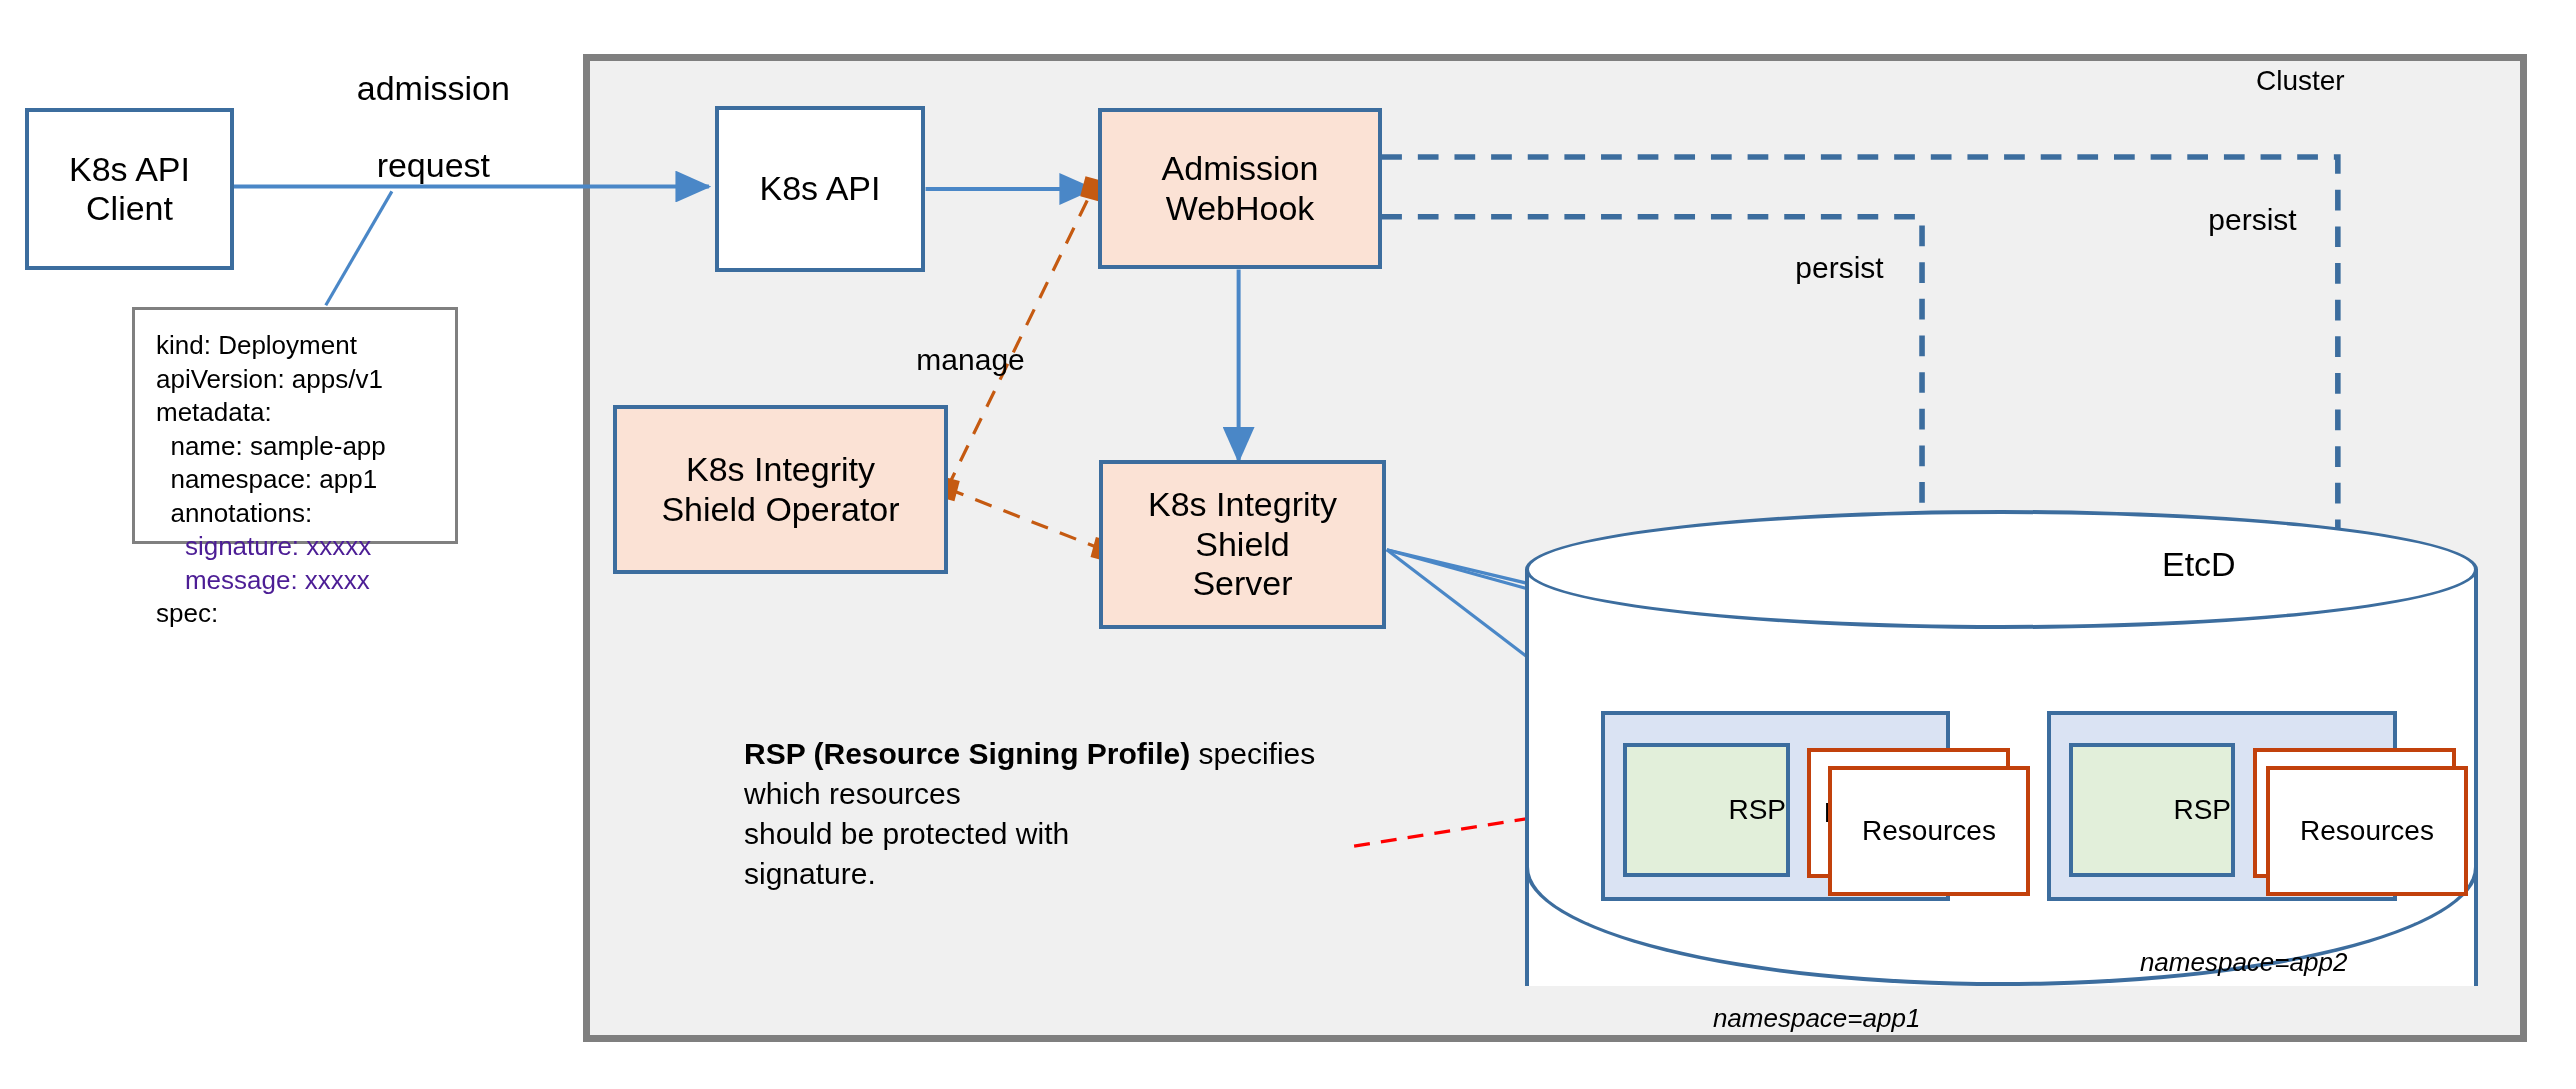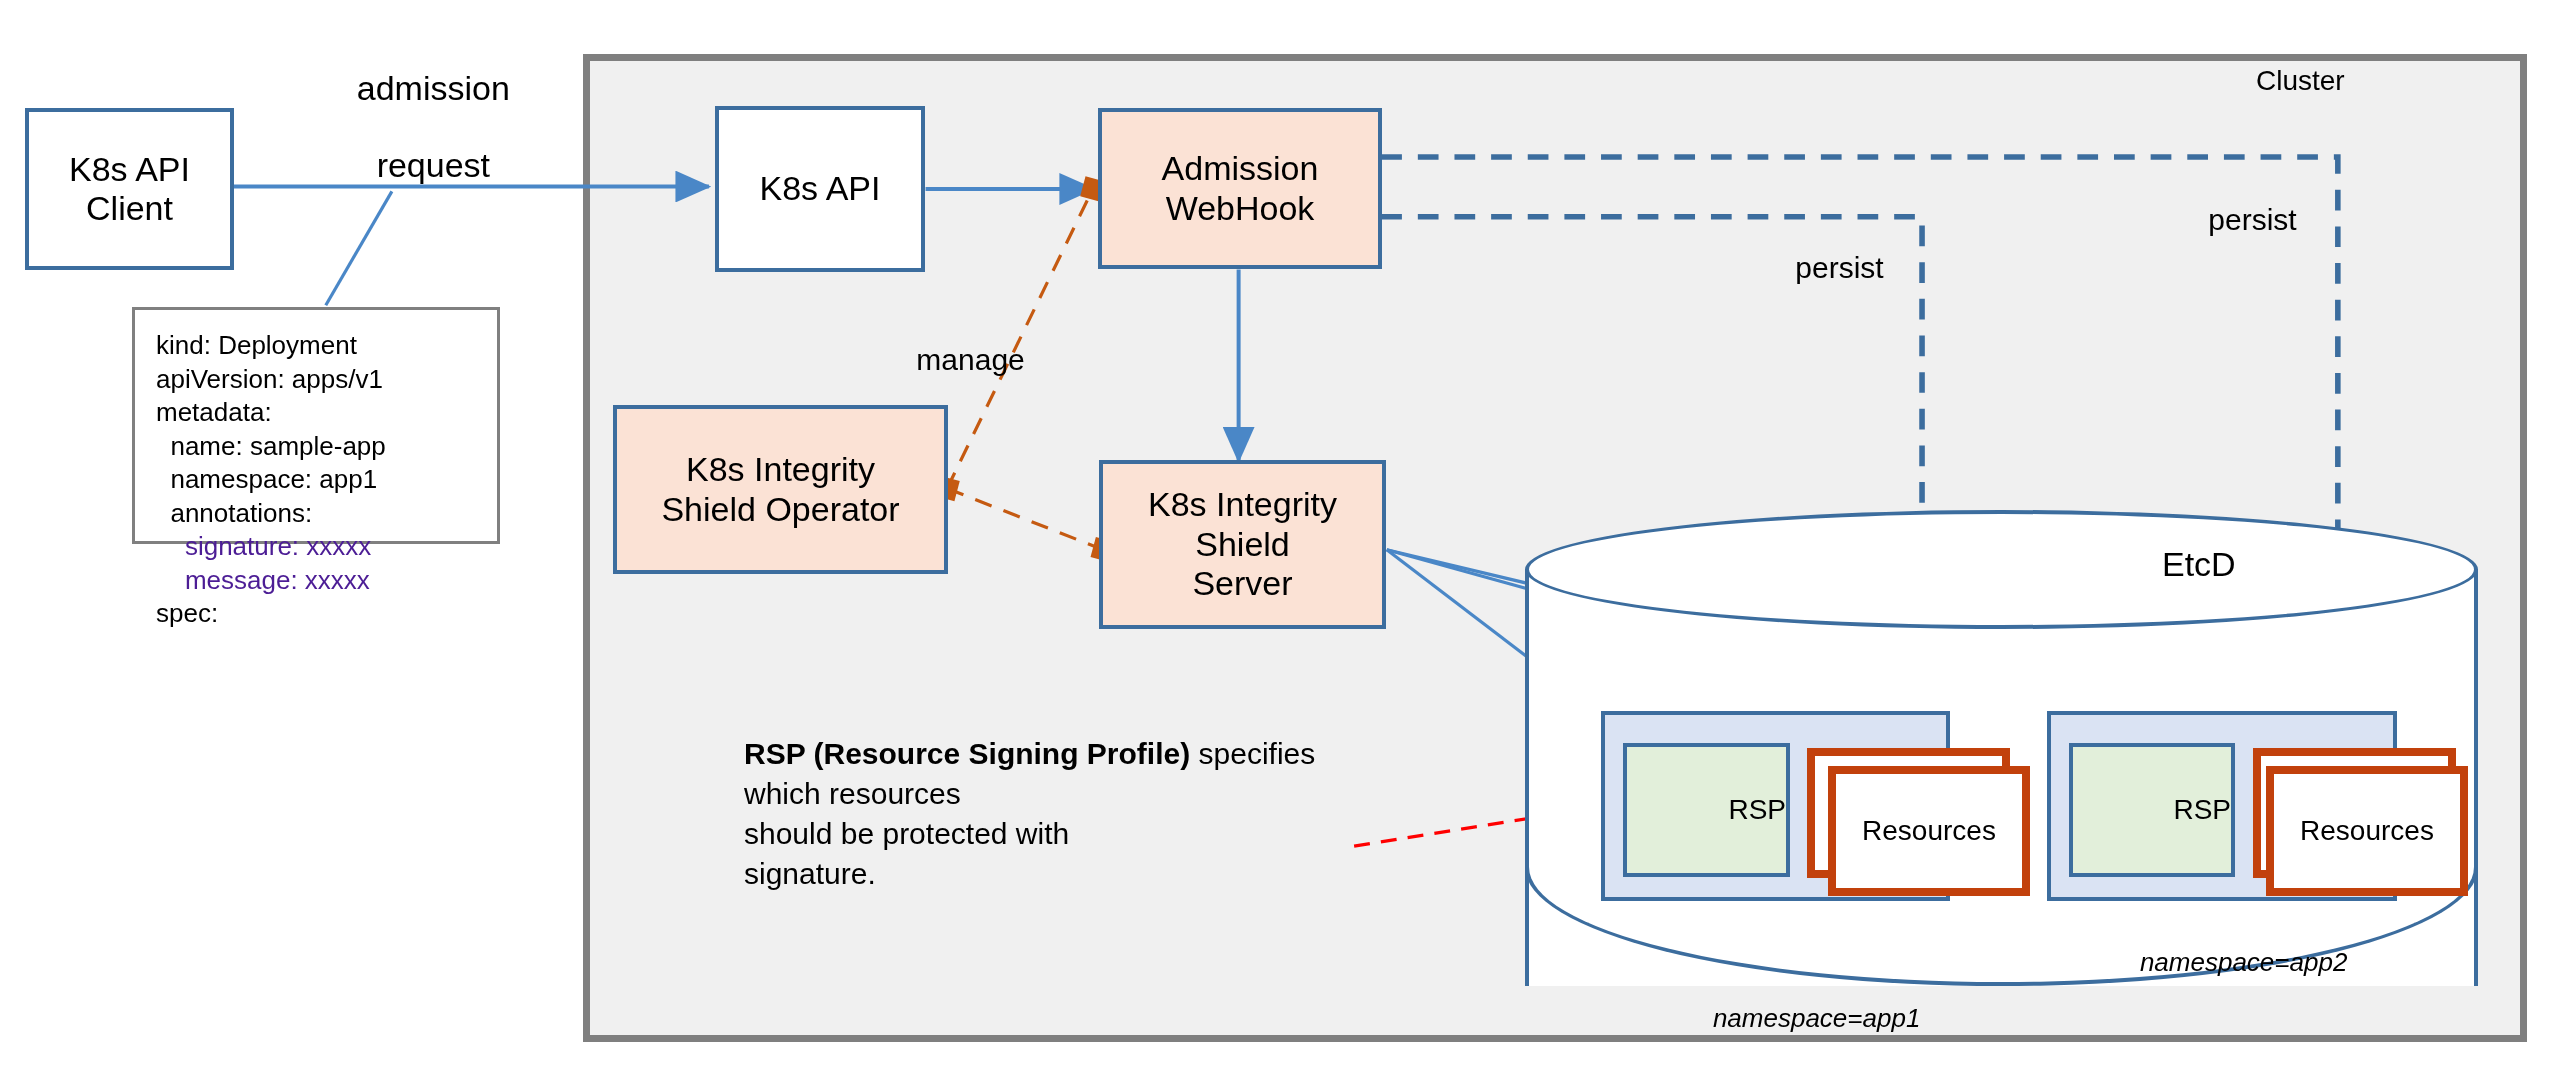--- a/index.html
+++ b/index.html
@@ -64,21 +64,21 @@
     left: 2256px;
     top: 65px;
     font-size: 28px;
   }
 
   
   #yaml-card {
     position: absolute;
     left: 132px;
     top: 307px;
-    width: 368px;
+    width: 326px;
     height: 237px;
     box-sizing: border-box;
     background: #ffffff;
     border: 3.2px solid #808080;
     padding: 19px 0 0 21px;
     font-size: 26px;
     line-height: 1.29;
   }
   #yaml-card .ln { white-space: pre; color: #000000; display: block; }
   #yaml-card .ln.red { color: #4c1d95; font-weight: normal; }
@@ -148,21 +148,21 @@
     display: flex;
     align-items: center;
     justify-content: flex-end;
     font-size: 28px;
     color: #000000;
   }
   .res-card {
     position: absolute;
     box-sizing: border-box;
     background: #ffffff;
-    border: 8px solid #c2410c;
+    border: 4px solid #c2410c;
     display: flex;
     align-items: center;
     justify-content: center;
     font-size: 28px;
     color: #000000;
     overflow: hidden;
   }
 
   
   #rsp-note {

